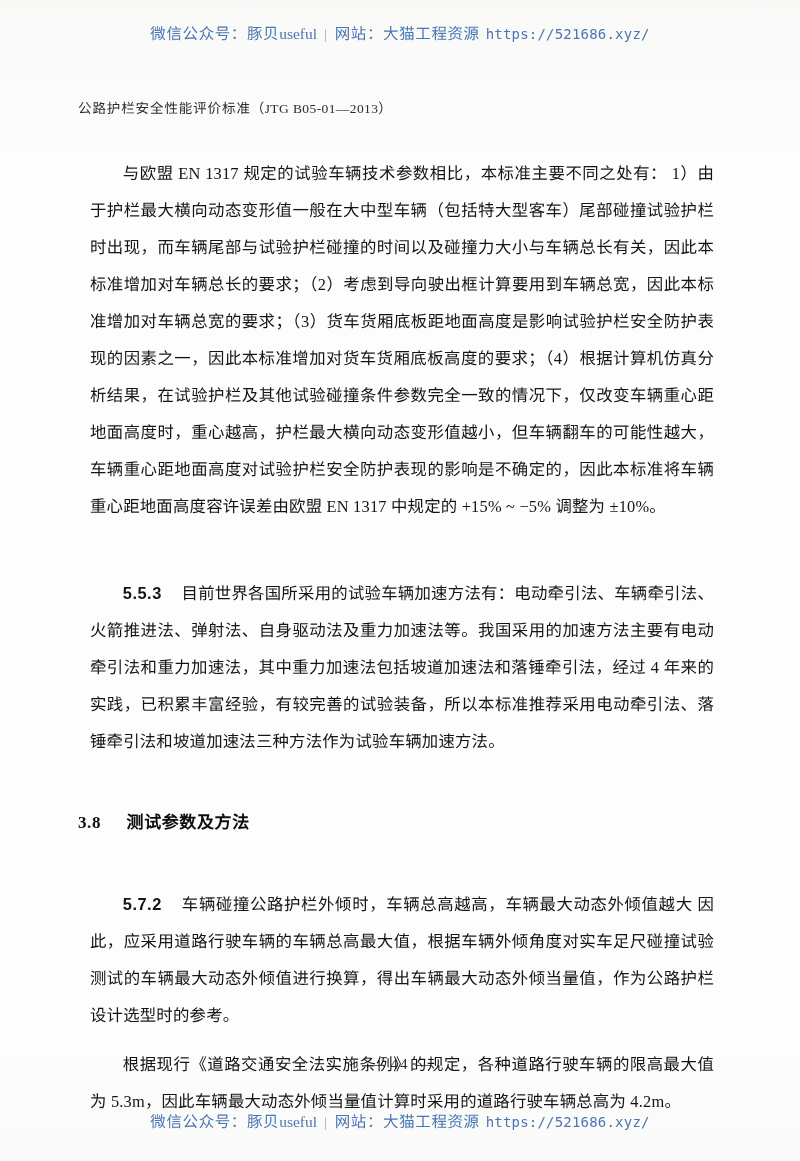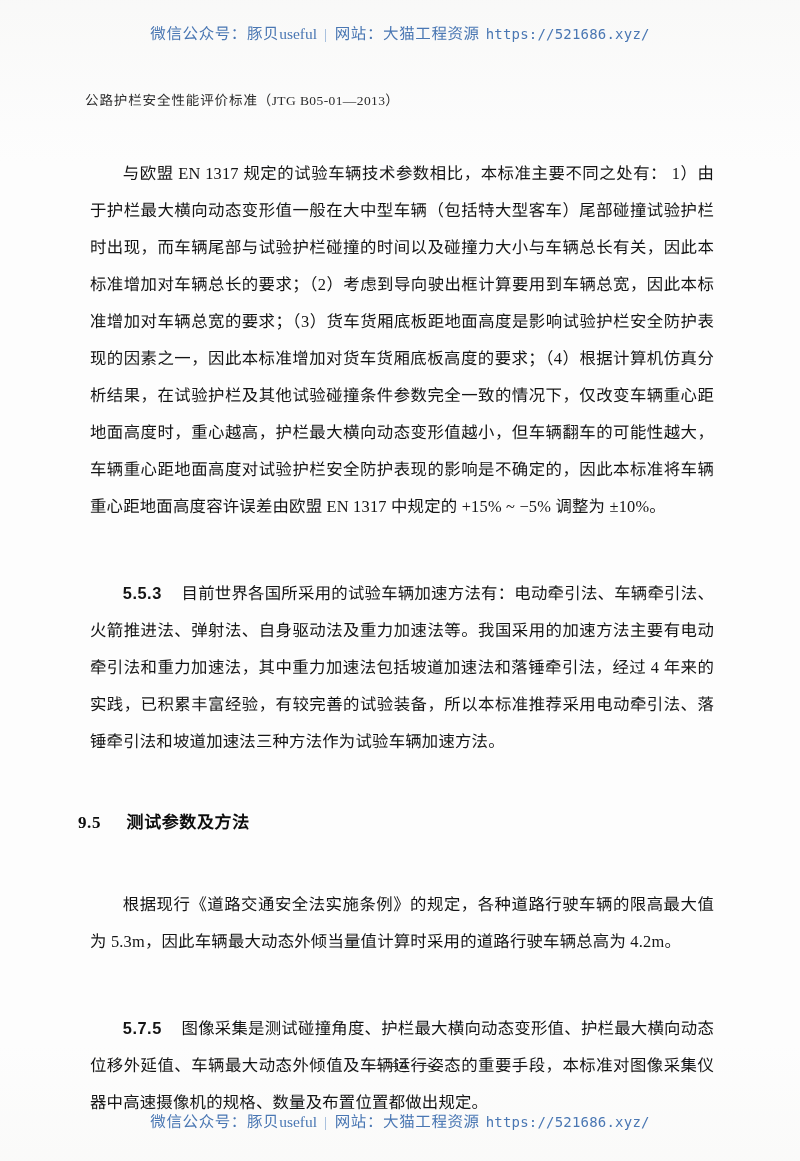--- a/index.html
+++ b/index.html
@@ -57,27 +57,26 @@
     font-family: "DejaVu Sans Mono", "Liberation Mono", monospace;
     font-size: 14px;
     letter-spacing: .2px;
     padding-left: 6px;
     margin-top: 8px;
   }
 
   
   .running-header {
     position: absolute;
-    top: 89px;
+    top: 97px;
     left: 78px;
     font-size: 13.5px;
     letter-spacing: .9px;
     color: #2b2b2b;
     white-space: nowrap;
-    margin-left: 7px;
   }
   .running-header .hdr-code {
     font-family: "Liberation Serif", "DejaVu Serif", serif;
     letter-spacing: .4px;
   }
   .header-rule {
     position: absolute;
     top: 120px;
     left: 78px;
     width: 645px;
@@ -160,24 +159,25 @@
 
     <p class="para">与欧盟 EN 1317 规定的试验车辆技术参数相比，本标准主要不同之处有： 1）由于护栏最大横向动态变形值一般在大中型车辆（包括特大型客车）尾部碰撞试验护栏时出现，而车辆尾部与试验护栏碰撞的时间以及碰撞力大小与车辆总长有关，因此本标准增加对车辆总长的要求；（2）考虑到导向驶出框计算要用到车辆总宽，因此本标准增加对车辆总宽的要求；（3）货车货厢底板距地面高度是影响试验护栏安全防护表现的因素之一，因此本标准增加对货车货厢底板高度的要求；（4）根据计算机仿真分析结果，在试验护栏及其他试验碰撞条件参数完全一致的情况下，仅改变车辆重心距地面高度时，重心越高，护栏最大横向动态变形值越小，但车辆翻车的可能性越大，车辆重心距地面高度对试验护栏安全防护表现的影响是不确定的，因此本标准将车辆重心距地面高度容许误差由欧盟 EN 1317 中规定的 +15% ~ −5% 调整为 ±10%。</p>
 
     <div class="gap-md"></div>
 
     <p class="para"><span class="clause-no">5.5.3</span><span>目前世界各国所采用的试验车辆加速方法有：电动牵引法、车辆牵引法、火箭推进法、弹射法、自身驱动法及重力加速法等。我国采用的加速方法主要有电动牵引法和重力加速法，其中重力加速法包括坡道加速法和落锤牵引法，经过 4 年来的实践，已积累丰富经验，有较完善的试验装备，所以本标准推荐采用电动牵引法、落锤牵引法和坡道加速法三种方法作为试验车辆加速方法。</span></p>
 
 
     <div class="gap-lg"></div>
 
-    <p class="section-heading"><span class="sec-no">9.5</span><span>测试参数及方法</span></p>
+    <p class="section-heading"><span class="sec-no">3.8</span><span>测试参数及方法</span></p>
 
     <div class="gap-lg"></div>
 
+    <p class="para"><span class="clause-no">5.7.2</span><span>车辆碰撞公路护栏外倾时，车辆总高越高，车辆最大动态外倾值越大 因此，应采用道路行驶车辆的车辆总高最大值，根据车辆外倾角度对实车足尺碰撞试验测试的车辆最大动态外倾值进行换算，得出车辆最大动态外倾当量值，作为公路护栏设计选型时的参考。</span></p>
 
     <p class="para cont">根据现行《道路交通安全法实施条例》的规定，各种道路行驶车辆的限高最大值为 5.3m，因此车辆最大动态外倾当量值计算时采用的道路行驶车辆总高为 4.2m。</p>
 
     <div class="gap-md"></div>
 
     <p class="para"><span class="clause-no">5.7.5</span><span>图像采集是测试碰撞角度、护栏最大横向动态变形值、护栏最大横向动态位移外延值、车辆最大动态外倾值及车辆运行姿态的重要手段，本标准对图像采集仪器中高速摄像机的规格、数量及布置位置都做出规定。</span></p>
 
   </div>
 
   <div class="folio">— 44 —</div>

